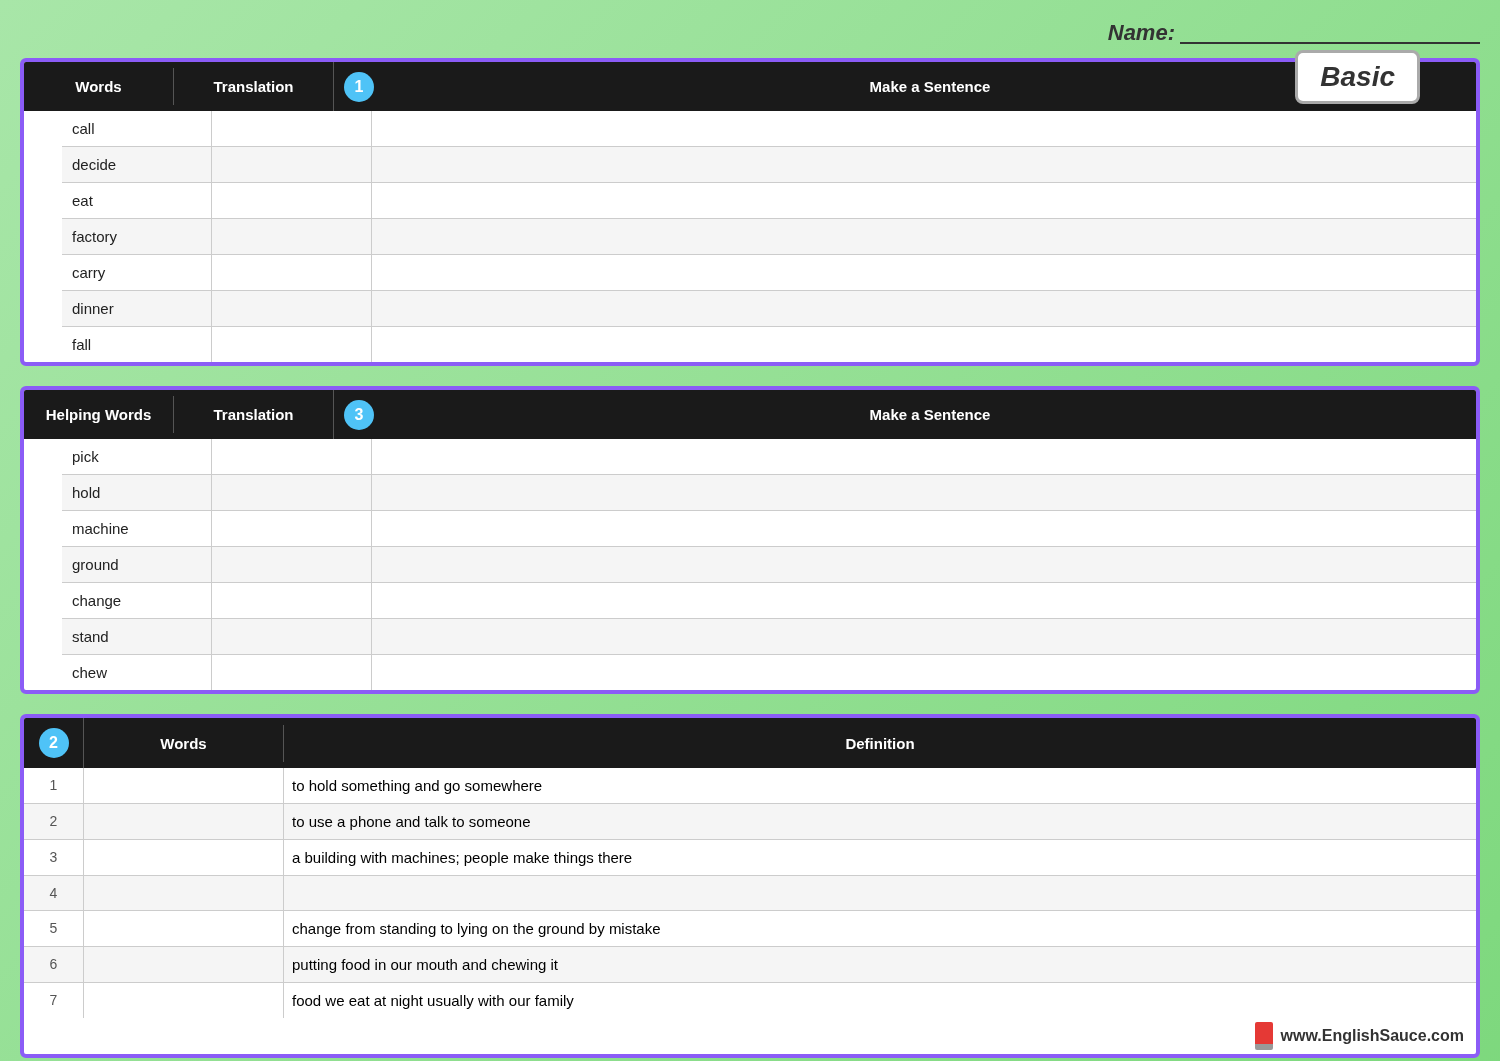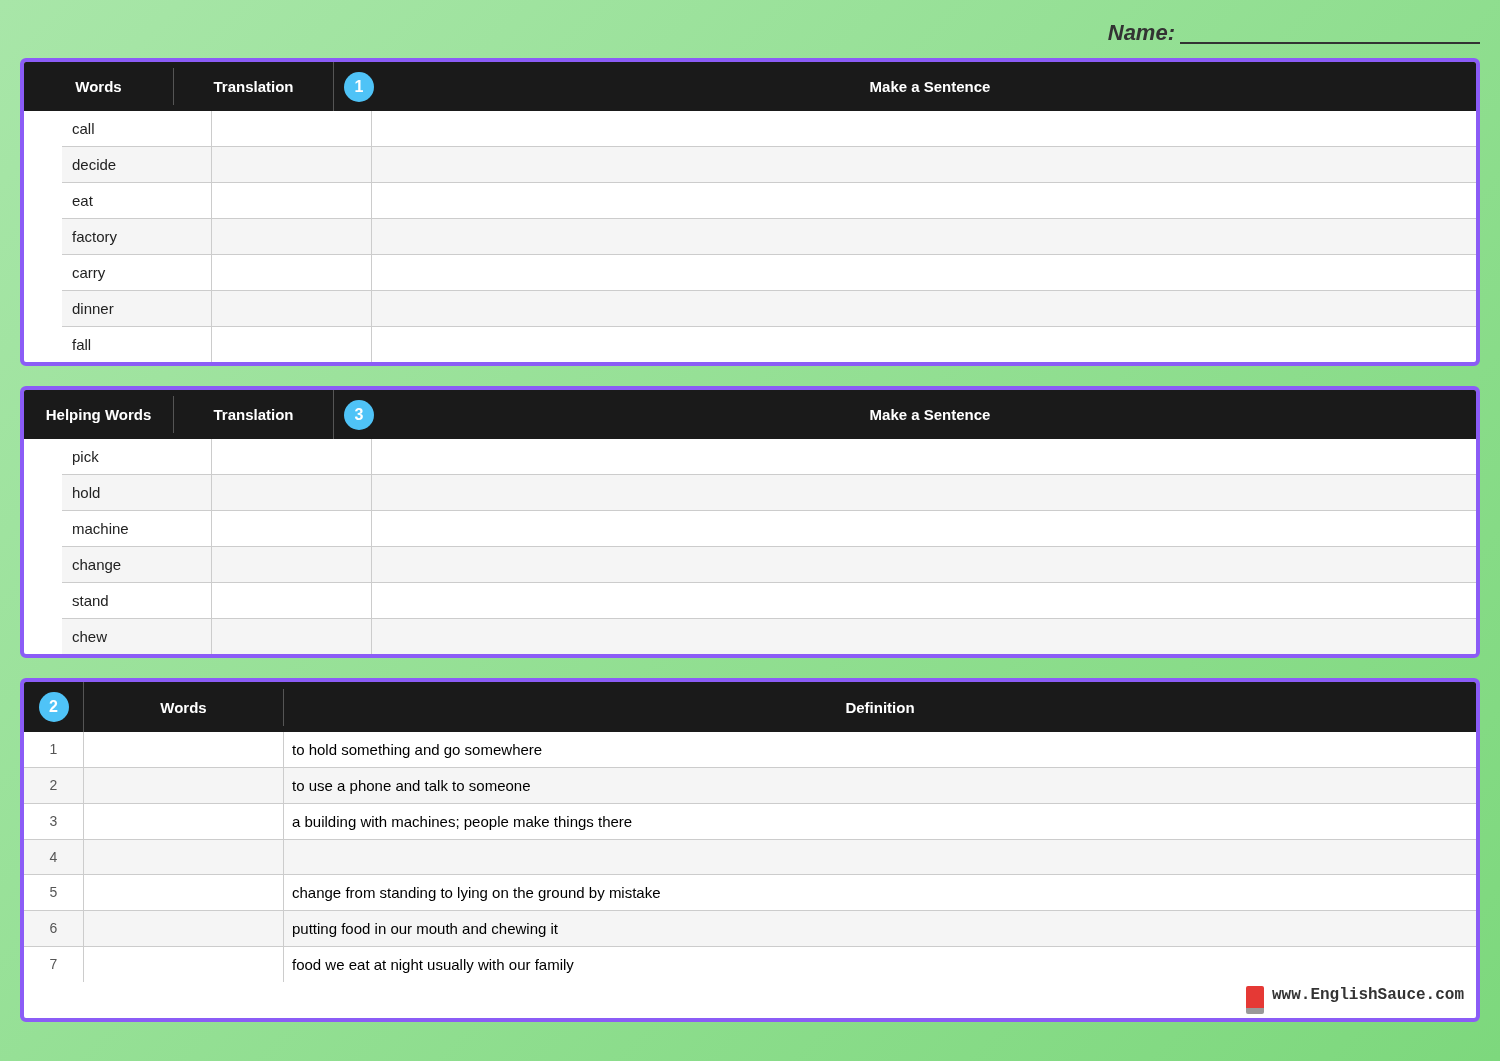--- a/index.html
+++ b/index.html
@@ -185,24 +185,23 @@
       padding: 9px 8px;
       border-right: 1px solid #ccc;
     }
     .cell-def {
       flex: 1;
       padding: 9px 8px;
       position: relative;
     }
     .footer-row {
       display: flex;
-      align-items: flex-start;
+      align-items: center;
       justify-content: flex-end;
       padding: 4px 12px;
-      font-family: Liberation Mono, monospace;
     }
     .website-text {
       font-size: 16px;
       font-weight: bold;
       color: #333;
     }
     .eraser-icon {
       display: inline-flex;
       flex-direction: column;
       align-items: center;
@@ -225,20 +224,21 @@
     }
   </style>
 </head>
 <body>
 
 <div class="header-wrapper">
   <div class="name-row">
     <span class="name-label">Name:</span>
     <div class="name-underline"></div>
   </div>
+  <div class="basic-badge">Basic</div>
 </div>
 
 <div class="section">
   <div class="table-header">
     <div class="col-words">Words</div>
     <div class="col-translation">Translation</div>
     <div class="col-number">
       <div class="circle-num">1</div>
     </div>
     <div class="col-sentence">Make a Sentence</div>
@@ -301,20 +301,25 @@
       <div class="cell-word">hold</div>
       <div class="cell-translation"></div>
       <div class="cell-sentence"></div>
     </div>
       <div class="table-row-data">
       <div class="cell-word">machine</div>
       <div class="cell-translation"></div>
       <div class="cell-sentence"></div>
     </div>
       <div class="table-row-data">
+      <div class="cell-word">ground</div>
+      <div class="cell-translation"></div>
+      <div class="cell-sentence"></div>
+    </div>
+      <div class="table-row-data">
       <div class="cell-word">change</div>
       <div class="cell-translation"></div>
       <div class="cell-sentence"></div>
     </div>
       <div class="table-row-data">
       <div class="cell-word">stand</div>
       <div class="cell-translation"></div>
       <div class="cell-sentence"></div>
     </div>
       <div class="table-row-data">

